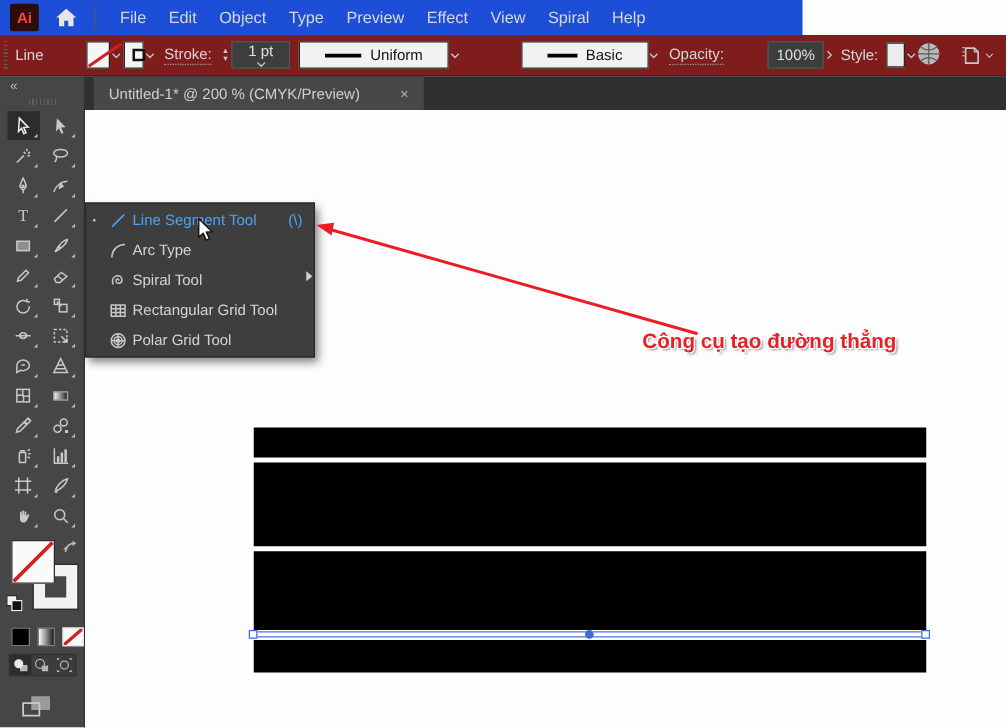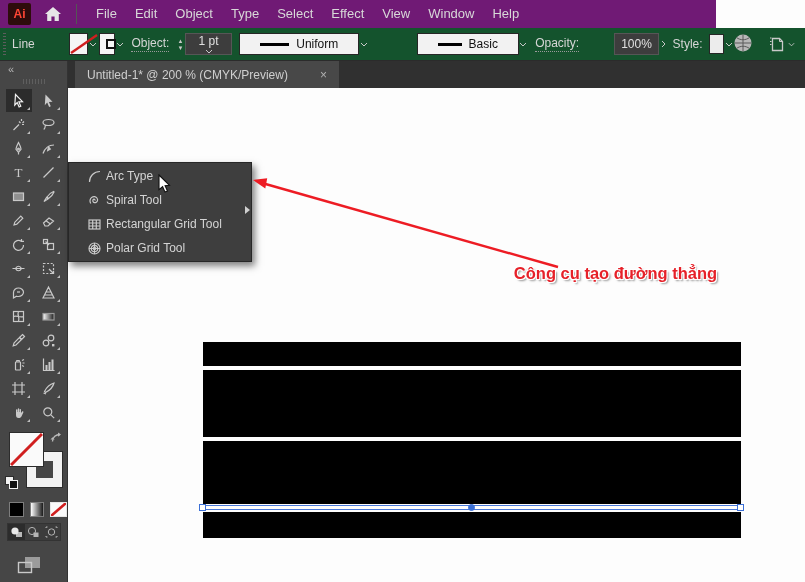--- a/index.html
+++ b/index.html
@@ -1,27 +1,27 @@
 <!DOCTYPE html>
 <html><head>
 <meta charset="utf-8">
 <style>
   * { margin:0; padding:0; box-sizing:border-box; }
   html,body { width:805px; height:582px; overflow:hidden; }
   body { font-family:"Liberation Sans", sans-serif; background:#fdfdfd; position:relative; font-size:12px; }
 
   
-  #menubar { position:absolute; left:0; top:0; width:716px; height:28px; background:#701a75; display:flex; align-items:center; z-index:5; }
+  #menubar { position:absolute; left:0; top:0; width:642px; height:28px; background:#1d4ed8; display:flex; align-items:center; z-index:5; }
   #ai-logo { width:23px; height:22px; margin-left:8px; background:#2e0c0c; color:#ff4634; font-weight:bold; font-size:12px; display:flex; align-items:center; justify-content:center; border-radius:2px; }
   #home-btn { margin-left:13px; display:flex; align-items:center; }
   .mb-sep { width:1px; height:20px; background:#555; margin:0 10px 0 14px; }
   .mb-item { color:#d8d8d8; font-size:13px; padding:0 9px; line-height:28px; cursor:default; }
 
   
-  #controlbar { position:absolute; left:0; top:28px; width:805px; height:33px; background:#14532d; border-bottom:1px solid #2b2b2b; display:flex; align-items:center; z-index:5; }
+  #controlbar { position:absolute; left:0; top:28px; width:805px; height:33px; background:#7f1d1d; border-bottom:1px solid #2b2b2b; display:flex; align-items:center; z-index:5; }
   .grip-v { width:5px; height:22px; margin:0 6px 0 3px; background:repeating-linear-gradient(180deg,#5d5d5d 0 1px,transparent 1px 3px); }
   .cb-label { color:#d6d6d6; font-size:12px; margin-right:6px; white-space:nowrap; }
   .cb-label.link { border-bottom:1px dotted #9a9a9a; padding-bottom:1px; }
   .swatch-btn { width:30px; height:22px; background:#f5f5f5; border:1px solid #262626; position:relative; }
   .none-diag { position:absolute; inset:0; }
   .chev { display:flex; align-items:center; justify-content:center; width:14px; height:22px; }
   .dark-field { height:22px; background:#3d3d3d; border:1px solid #565656; color:#e0e0e0; display:flex; align-items:center; padding:0 6px; font-size:12px; }
   .white-box { height:22px; background:#f2f2f2; border:1px solid #262626; color:#111; display:flex; align-items:center; padding:0 20px; font-size:12px; gap:7px; }
   .stroke-line { width:52px; height:3px; background:#000; }
   .stroke-line.brush { width:46px; }
@@ -89,24 +89,24 @@
   <div id="home-btn">
     <svg width="18" height="16" viewBox="0 0 18 16">
         <path d="M9 1L1 8h2.2v7h4.2v-4.5h3.2V15h4.2V8H17z" fill="#e6e6e6"></path>
       </svg>
   </div>
   <div class="mb-sep"></div>
   <div class="mb-item">File</div>
   <div class="mb-item">Edit</div>
   <div class="mb-item">Object</div>
   <div class="mb-item">Type</div>
-  <div class="mb-item">Select</div>
+  <div class="mb-item">Preview</div>
   <div class="mb-item">Effect</div>
   <div class="mb-item">View</div>
-  <div class="mb-item">Window</div>
+  <div class="mb-item">Spiral</div>
   <div class="mb-item">Help</div>
 </div>
 
 <div id="controlbar">
   <div class="grip-v"></div>
   <span class="cb-label" style="margin-right:34px;">Line</span>
 
   <div class="swatch-btn">
     <svg class="none-diag" width="28" height="20" viewBox="0 0 28 20">
         <line x1="1" y1="19" x2="27" y2="1" stroke="#d01f1f" stroke-width="2.4"></line>
@@ -121,21 +121,21 @@
   <div class="swatch-btn" style="width:24px;">
     <div style="position:absolute; left:6px; top:5px; width:10px; height:10px; border:2.5px solid #111; background:#f5f5f5;"></div>
   </div>
   <div class="chev">
       <svg width="8" height="5" viewBox="0 0 8 5">
         <path d="M1 1l3 3 3-3" stroke="#c9c9c9" fill="none"></path>
       </svg>
     </div>
   <span class="gap12"></span>
 
-  <span class="cb-label link">Object:</span>
+  <span class="cb-label link">Stroke:</span>
   <div class="stepper">
       <span>▲</span>
       <span>▼</span>
     </div>
   <div class="dark-field" style="width:66px; justify-content:space-between;flex-direction:column;">
     <span>1 pt</span>
     <svg width="8" height="5" viewBox="0 0 8 5">
         <path d="M1 1l3 3 3-3" stroke="#c9c9c9" fill="none"></path>
       </svg>
   </div>
@@ -444,20 +444,30 @@
   <div class="handle" id="h-left" style="left: 199px; top: 504px;"></div>
   <div class="handle" id="h-center" style="left: 468px; top: 504px;"></div>
   <div class="handle" id="h-right" style="left: 737px; top: 504px;"></div>
 <div class="bar" style="left: 203px; top: 342px; width: 538px; height: 24px;"></div>
     <div class="bar" style="left: 203px; top: 370px; width: 538px; height: 67px;"></div>
     <div class="bar" style="left: 203px; top: 441px; width: 538px; height: 63px;"></div>
     <div class="bar" style="left: 203px; top: 512px; width: 538px; height: 26px;"></div>
   </div>
 
 <div id="flyout">
+  <div class="fitem active">
+    <span class="marker">▪</span>
+    <span class="ficon">
+        <svg width="15" height="15" viewBox="0 0 15 15">
+          <path d="M2.5 12.5l10-10"></path>
+        </svg>
+      </span>
+    <span class="flabel">Line Segment Tool</span>
+    <span class="fshort">(\)</span>
+  </div>
   <div class="fitem">
     <span class="marker"></span>
     <span class="ficon">
         <svg width="15" height="15" viewBox="0 0 15 15">
           <path d="M2.5 13C2.5 7 7 2.5 13 2.5"></path>
         </svg>
       </span>
     <span class="flabel">Arc Type</span>
   </div>
   <div class="fitem">

